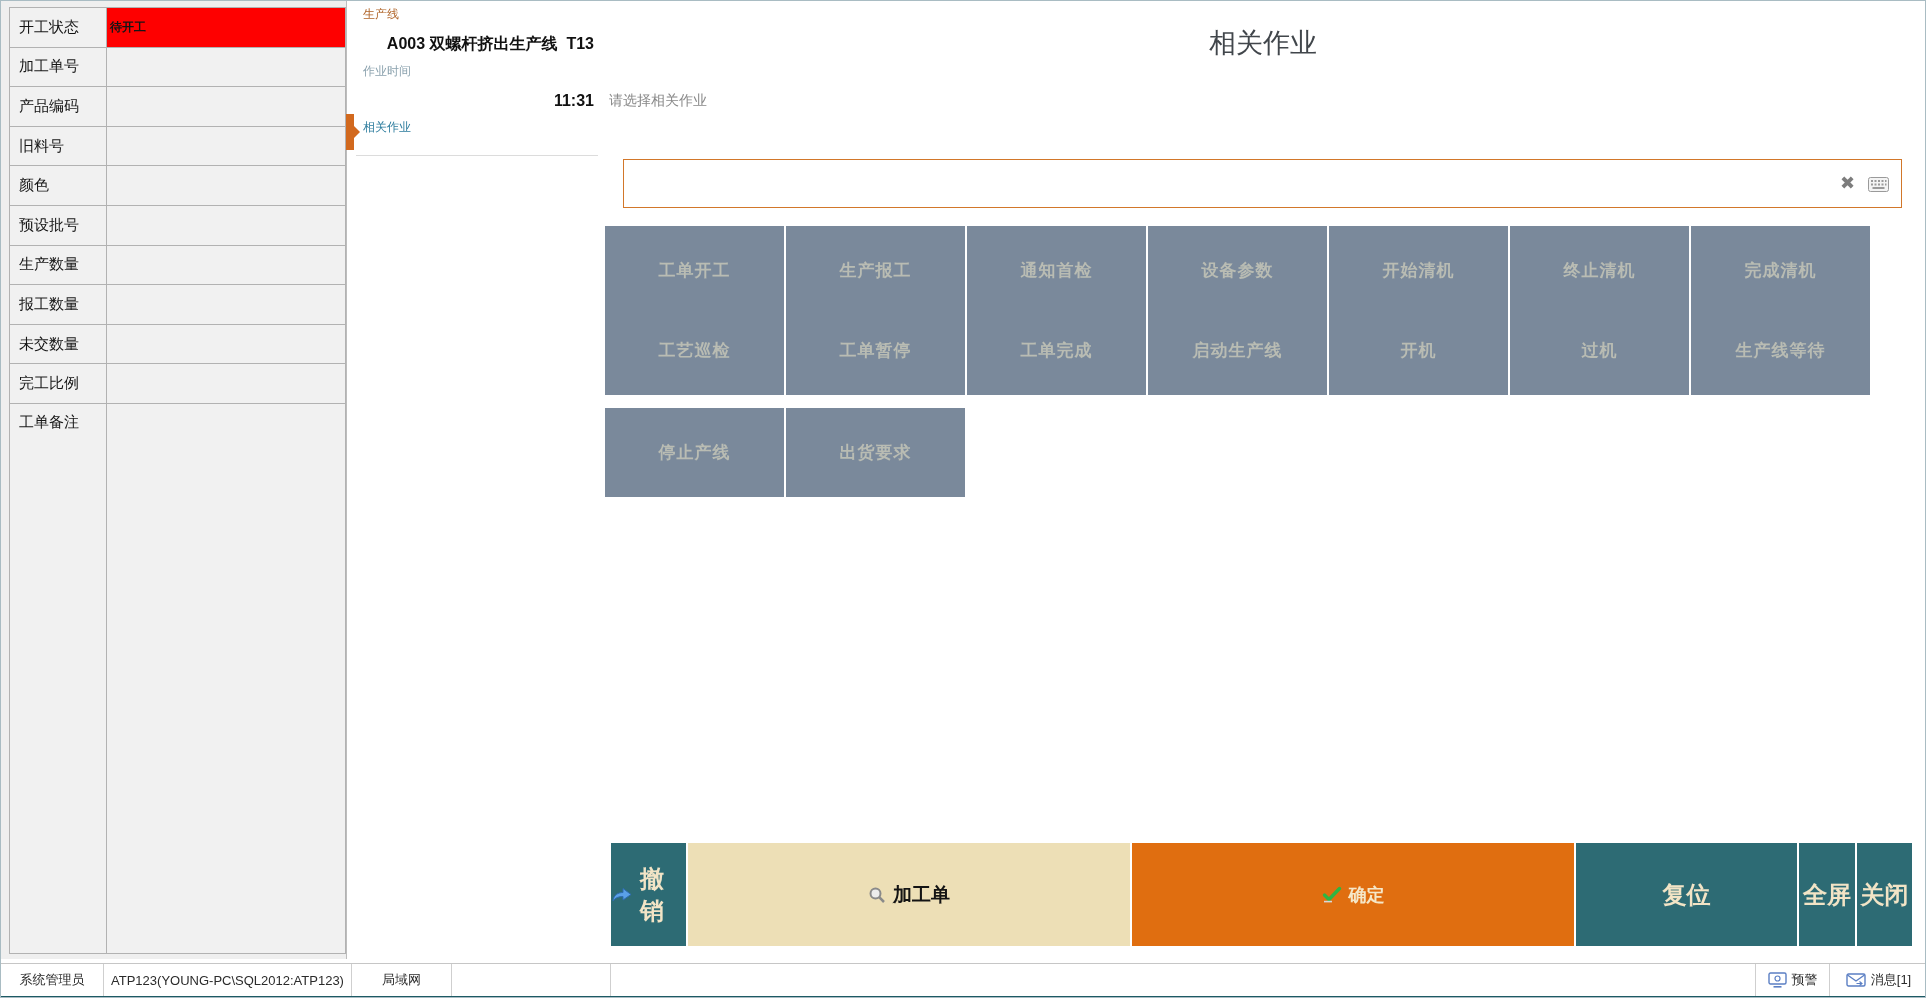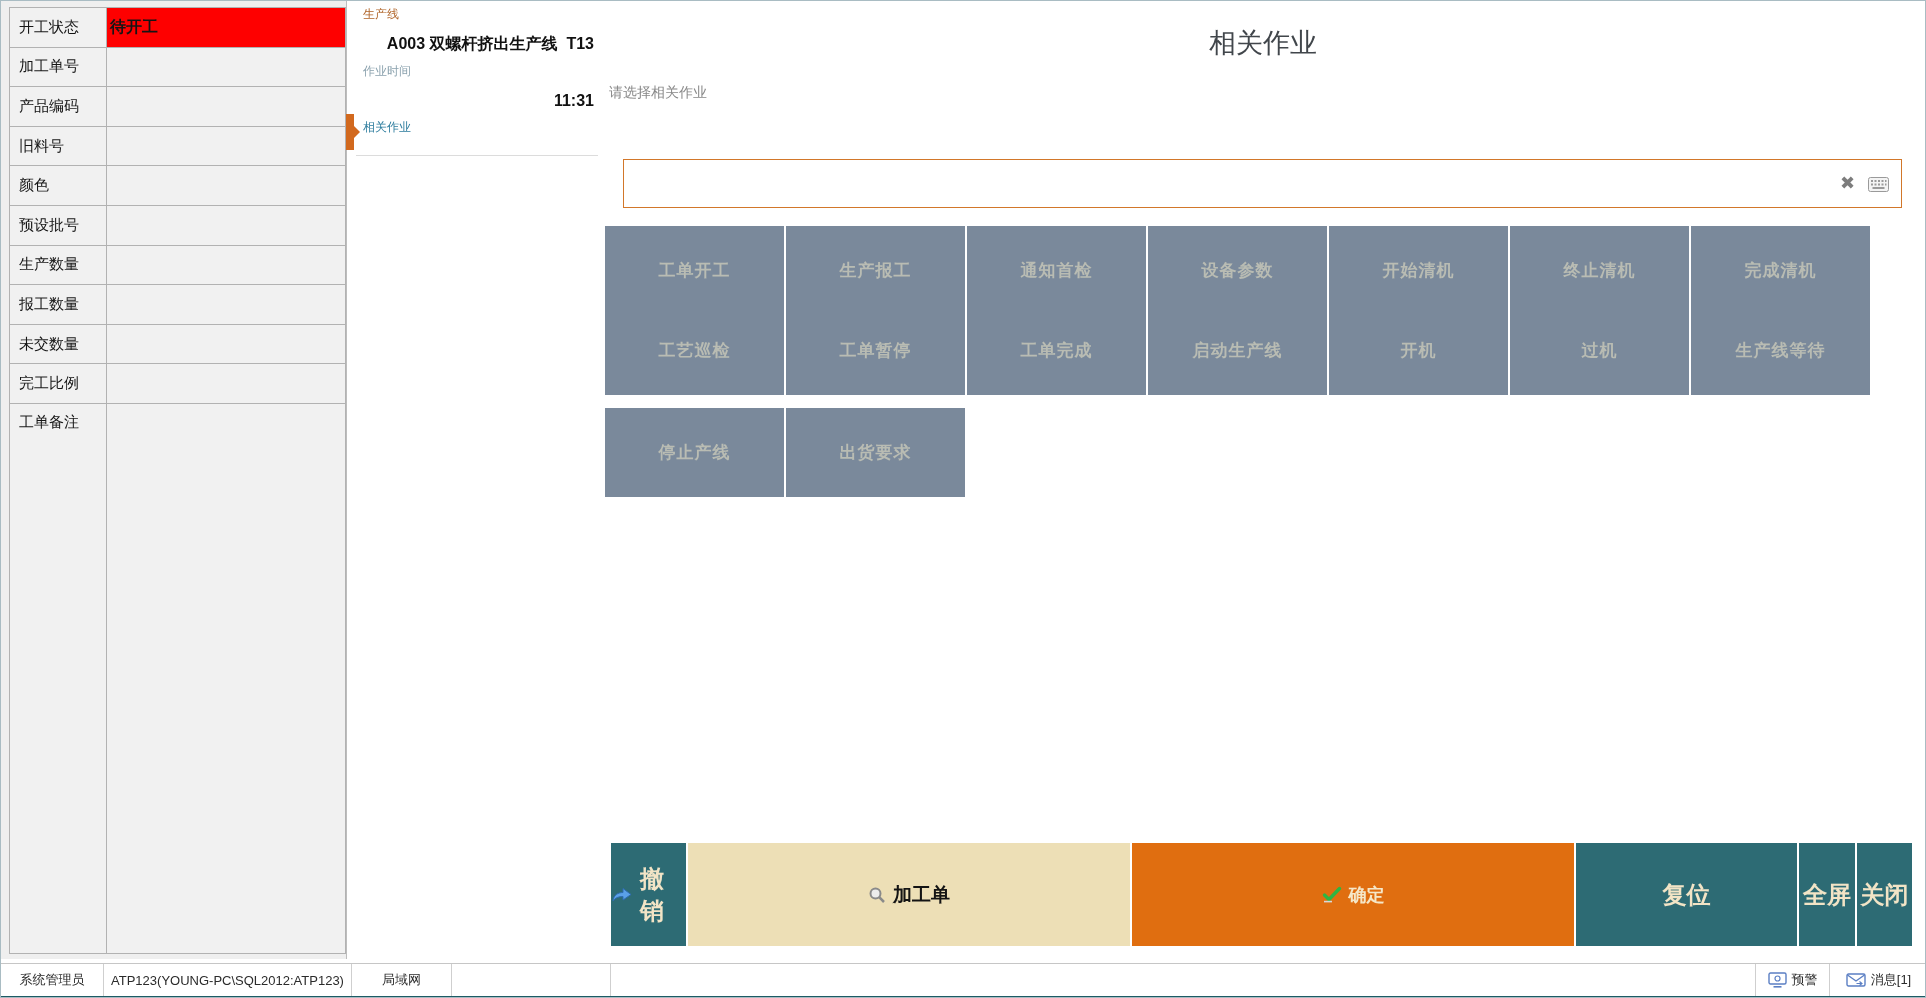--- a/index.html
+++ b/index.html
@@ -6,38 +6,38 @@
   #window{position:relative;width:1926px;height:998px;background:#ffffff;border:1px solid #a9bcc3;box-sizing:border-box;overflow:hidden;}
 
   
   #sidebar{position:absolute;left:0;top:0;width:346px;height:958px;background:#efefef;border-right:1px solid #bdbdbd;box-sizing:border-box;}
   #side-table{position:absolute;left:8px;top:6px;width:337px;height:947px;border:1px solid #b2b2b2;background:#f1f1f1;box-sizing:border-box;display:flex;flex-direction:column;}
   .srow{display:flex;height:38.6px;border-bottom:1px solid #b2b2b2;flex:0 0 auto;}
   .srow:last-child{flex:1 1 auto;border-bottom:none;height:auto;}
   .slabel{width:97px;flex:0 0 97px;border-right:1px solid #b2b2b2;display:flex;align-items:center;padding-left:9px;box-sizing:border-box;font-size:15px;color:#151515;}
   .srow:last-child .slabel{align-items:flex-start;padding-top:9px;}
   .svalue{flex:1;display:flex;align-items:center;padding-left:3px;box-sizing:border-box;font-size:15px;color:#151515;}
-  .svalue.red{background:#fe0000;font-weight:bold;font-size:16px;}
+  .svalue.red{background:#fe0000;font-weight:bold;font-size:12px;}
 
   
   #prod-panel{position:absolute;left:347px;top:0;width:251px;height:958px;background:#ffffff;}
   .p-label{position:absolute;font-size:12px;}
   .p-value{position:absolute;right:5px;font-size:16px;font-weight:bold;color:#111;white-space:pre;}
   #p-label-line{left:15px;top:5px;color:#b06428;}
   #p-value-line{top:33px;}
   #p-label-time{left:15px;top:62px;color:#8ba2ae;}
   #p-value-time{top:91px;}
   #p-label-rel{left:15px;top:118px;color:#2e7d9e;}
   #sel-marker{position:absolute;left:-2px;top:113px;width:8px;height:36px;background:#d2691e;}
   #sel-marker:after{content:"";position:absolute;left:8px;top:12px;border-top:6px solid transparent;border-bottom:6px solid transparent;border-left:6px solid #d2691e;}
   #p-sep{position:absolute;left:8px;top:154px;width:242px;height:1px;background:#dcdcdc;}
 
   
   #main-title{position:absolute;left:598px;top:24px;width:1328px;text-align:center;font-size:27px;color:#41464b;}
-  #hint{position:absolute;left:608px;top:83px;font-size:14px;color:#888888;}
+  #hint{position:absolute;left:608px;top:91px;font-size:14px;color:#888888;}
   #search-box{position:absolute;left:622px;top:158px;width:1279px;height:49px;border:1px solid #d2772a;background:#fff;box-sizing:border-box;}
   #search-input{position:absolute;left:6px;top:4px;width:1180px;height:39px;border:none;outline:none;font-size:18px;background:transparent;}
   #clear-icon{position:absolute;right:46px;top:12px;font-size:18px;font-weight:bold;color:#7d7d7d;cursor:pointer;line-height:22px;}
   #kbd-icon{position:absolute;right:12px;top:17px;cursor:pointer;}
 
   .grid-row{position:absolute;left:604px;display:flex;gap:2px;}
   #grid-row-0{top:225px;} #grid-row-1{top:305px;} #grid-row-2{top:407px;}
   .gbtn{width:179px;height:89px;background:#7a899b;color:#b9bcb3;font-size:17px;font-weight:bold;display:flex;align-items:center;justify-content:center;letter-spacing:1px;cursor:pointer;}
 
   

